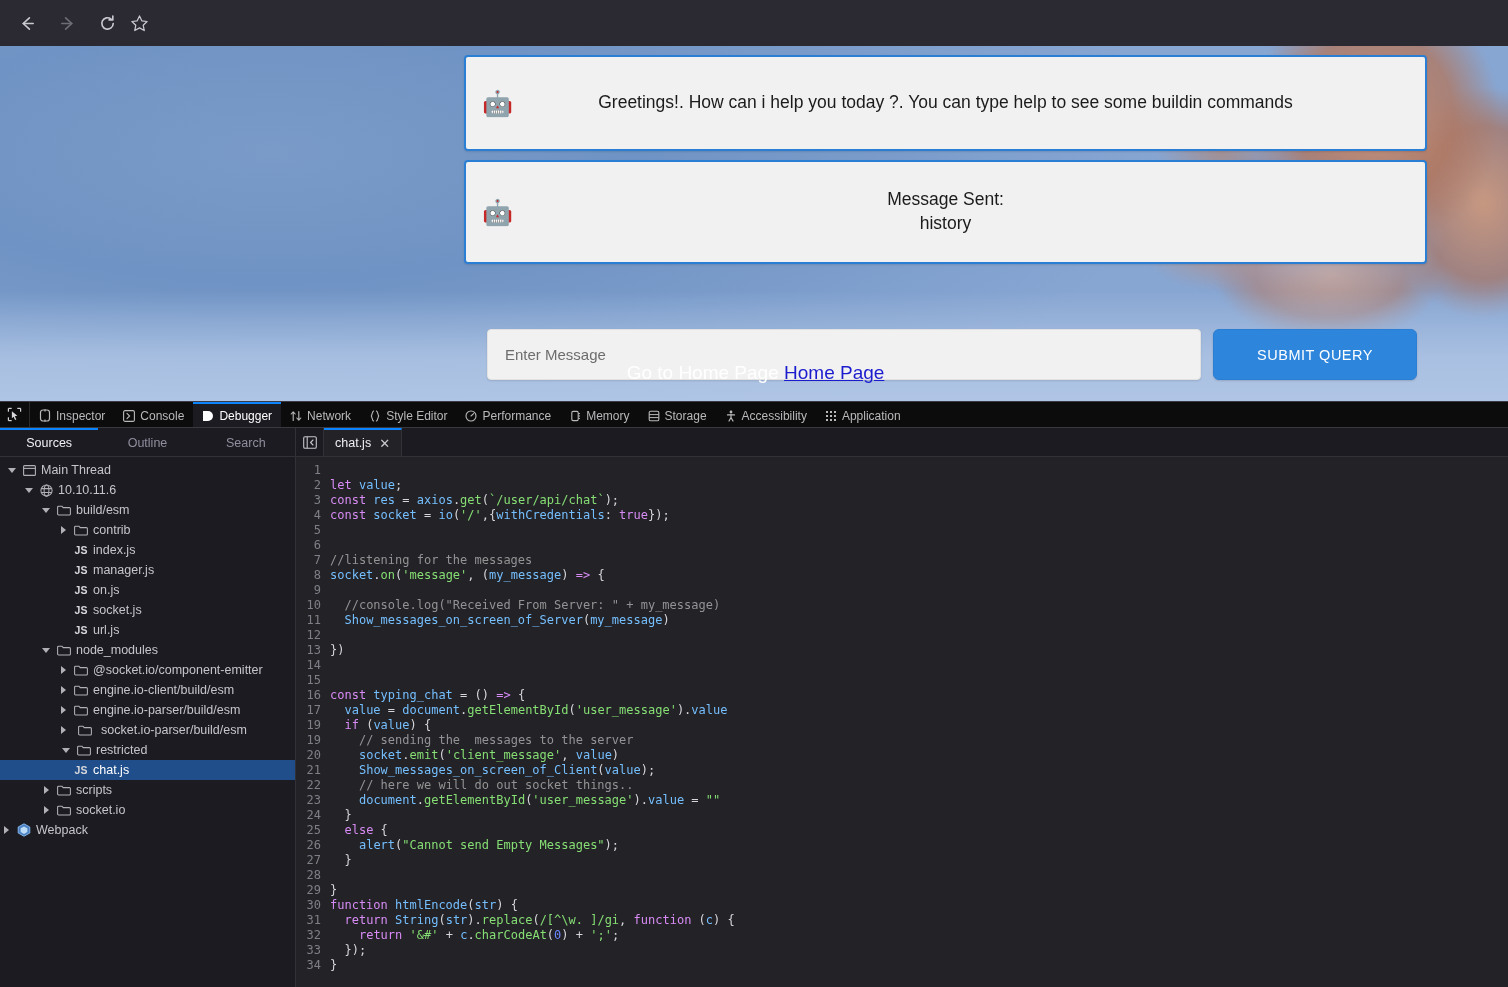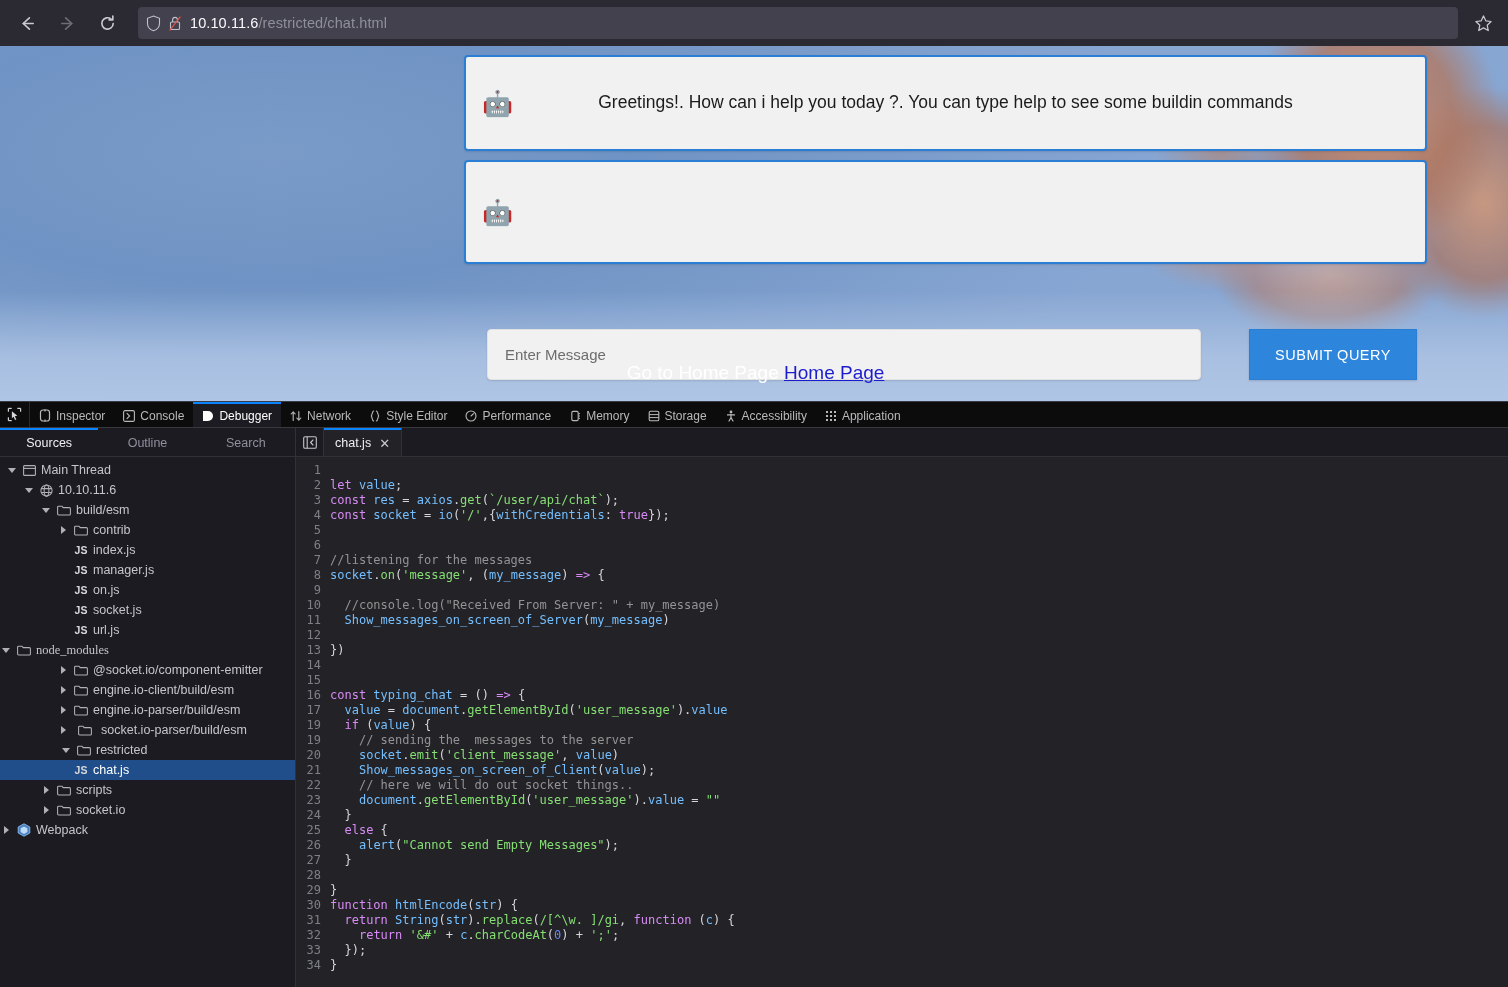--- a/index.html
+++ b/index.html
@@ -155,25 +155,25 @@
     border-radius: 4px;
     font-family: "Liberation Sans", sans-serif;
     font-size: 15px;
     color: #2b2b2b;
     padding: 0 17px;
     outline: none;
     box-shadow: 0 1px 2px rgba(0,0,0,0.12);
   }
   .msg-input::placeholder { color: #6d6d6d; }
   .submit-btn {
-    width: 168px; height: 51px;
+    width: 204px; height: 51px;
     background: #2d85dc;
     color: #ffffff;
     border: 1px solid #2a7fd4;
-    border-radius: 0;
+    border-radius: 6px;
     font-family: "Liberation Sans", sans-serif;
     font-size: 14.5px;
     letter-spacing: 0.5px;
     cursor: pointer;
     box-shadow: 0 1px 2px rgba(0,0,0,0.15);
   }
 
   .home-row {
     position: absolute;
     left: 3px; right: 0; top: 316px;
@@ -398,33 +398,20 @@
       </svg>
     </div>
     <div class="nav-btn">
       <svg width="19" height="19" viewBox="0 0 20 20">
         <path d="M16 10 A6 6 0 1 1 13.8 5.3" fill="none" stroke="#c9c9d0" stroke-width="1.7" stroke-linecap="round"></path>
         <path d="M15.6 2.2 L15.6 6.2 L11.6 6.2" fill="none" stroke="#c9c9d0" stroke-width="1.7" stroke-linecap="round" stroke-linejoin="round"></path>
       </svg>
     </div>
   </div>
 
-  <div class="urlbar">
-    <div class="urlbar-icons">
-      <svg width="15" height="17" viewBox="0 0 15 17">
-        <path d="M7.5 1 L13.5 3.3 V8.5 C13.5 12 10.8 14.7 7.5 15.8 C4.2 14.7 1.5 12 1.5 8.5 V3.3 Z" fill="none" stroke="#c0c0c8" stroke-width="1.1"></path>
-      </svg>
-      <svg width="14" height="17" viewBox="0 0 14 17">
-        <rect x="2.5" y="7" width="9" height="7.5" rx="1" fill="none" stroke="#c0c0c8" stroke-width="1.1"></rect>
-        <path d="M4.6 7 V4.8 A2.4 2.4 0 0 1 9.4 4.8 V7" fill="none" stroke="#c0c0c8" stroke-width="1.1"></path>
-        <path d="M1.6 15.6 L12.4 1.6" stroke="#e0544f" stroke-width="1.2"></path>
-      </svg>
-    </div>
-    <div class="url-text"><span class="host">10.10.11.6</span><span>/restricted/chat.html</span></div>
-  </div>
 
   <div class="star-btn">
     <svg width="19" height="19" viewBox="0 0 20 20">
       <path d="M10 2 L12.4 7.2 L18 7.9 L13.9 11.8 L15 17.4 L10 14.6 L5 17.4 L6.1 11.8 L2 7.9 L7.6 7.2 Z" fill="none" stroke="#c9c9d0" stroke-width="1.3" stroke-linejoin="round"></path>
     </svg>
   </div>
 </div>
 
 <div class="viewport">
   <div class="bg-base"></div>
@@ -438,20 +425,24 @@
     <div class="chat-stack">
       <div class="msg-card first">
         <div class="bot-emoji">🤖</div>
         <div class="msg-body">
           <span class="msg-line">Greetings!. How can i help you today ?. You can type help to see some buildin commands</span>
         </div>
       </div>
 
       <div class="msg-card second">
         <div class="bot-emoji">🤖</div>
+        <div class="msg-body">
+          <span class="msg-line">Message Sent:</span>
+          <span class="msg-line">history</span>
+        </div>
       </div>
     </div>
 
     <div class="input-row">
       <input class="msg-input" type="text" placeholder="Enter Message" style="">
       <button class="submit-btn">SUBMIT QUERY</button>
     </div>
 
     <div class="home-row">
       <span>Go to Home Page</span>
@@ -660,21 +651,21 @@
           <div class="tree-row" style="padding-left: 57px;">
             <span class="tw"></span>
             <span class="js-badge">JS</span>
             <span class="tlabel">socket.js</span>
           </div>
           <div class="tree-row" style="padding-left: 57px;">
             <span class="tw"></span>
             <span class="js-badge">JS</span>
             <span class="tlabel">url.js</span>
           </div>
-          <div class="tree-row" style=" font-family: Liberation Serif, serif;">
+          <div class="tree-row" style="padding-left: 40px;">
             <span class="tw">
               <span class="caret-d"></span>
             </span>
             <span style="display: flex; align-items: center;">
               <svg width="14" height="11" viewBox="0 0 14 11">
                 <path d="M0.6 2.2 A1 1 0 0 1 1.6 1.2 H5 L6.2 2.6 H12.4 A1 1 0 0 1 13.4 3.6 V9 A1 1 0 0 1 12.4 10 H1.6 A1 1 0 0 1 0.6 9 Z" fill="none" stroke="#b0b0b6" stroke-width="1.05"></path>
               </svg>
             </span>
             <span class="tlabel">node_modules</span>
           </div>

